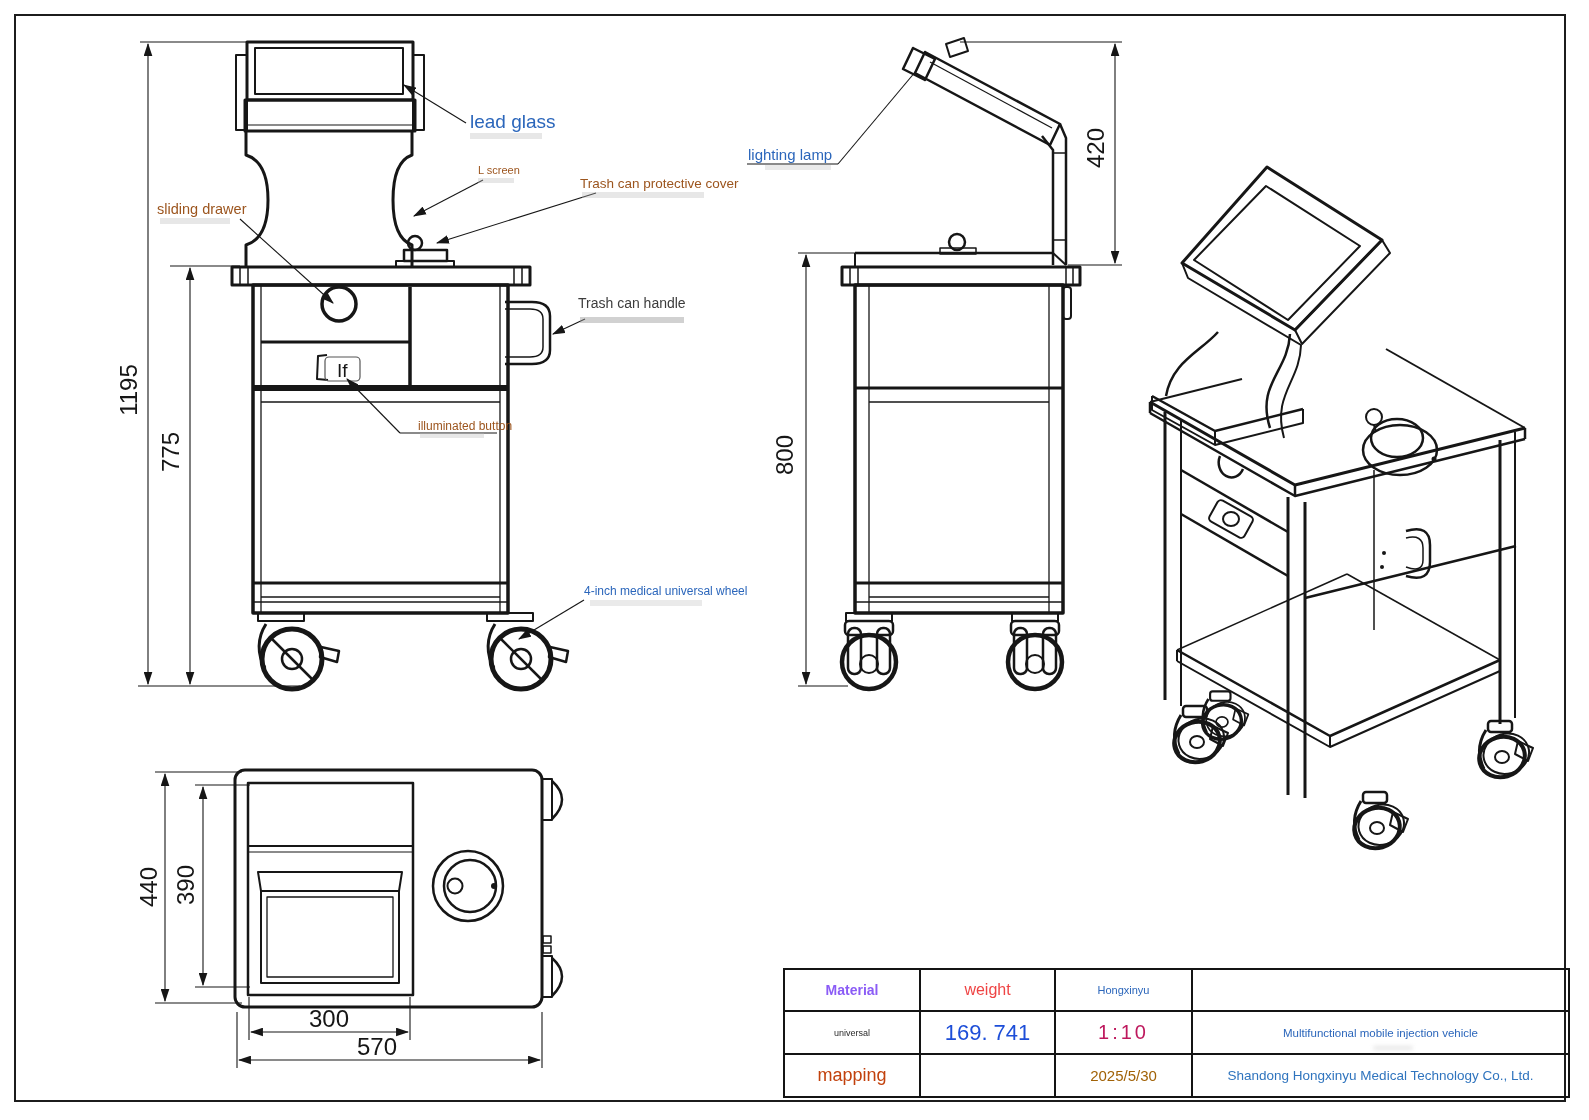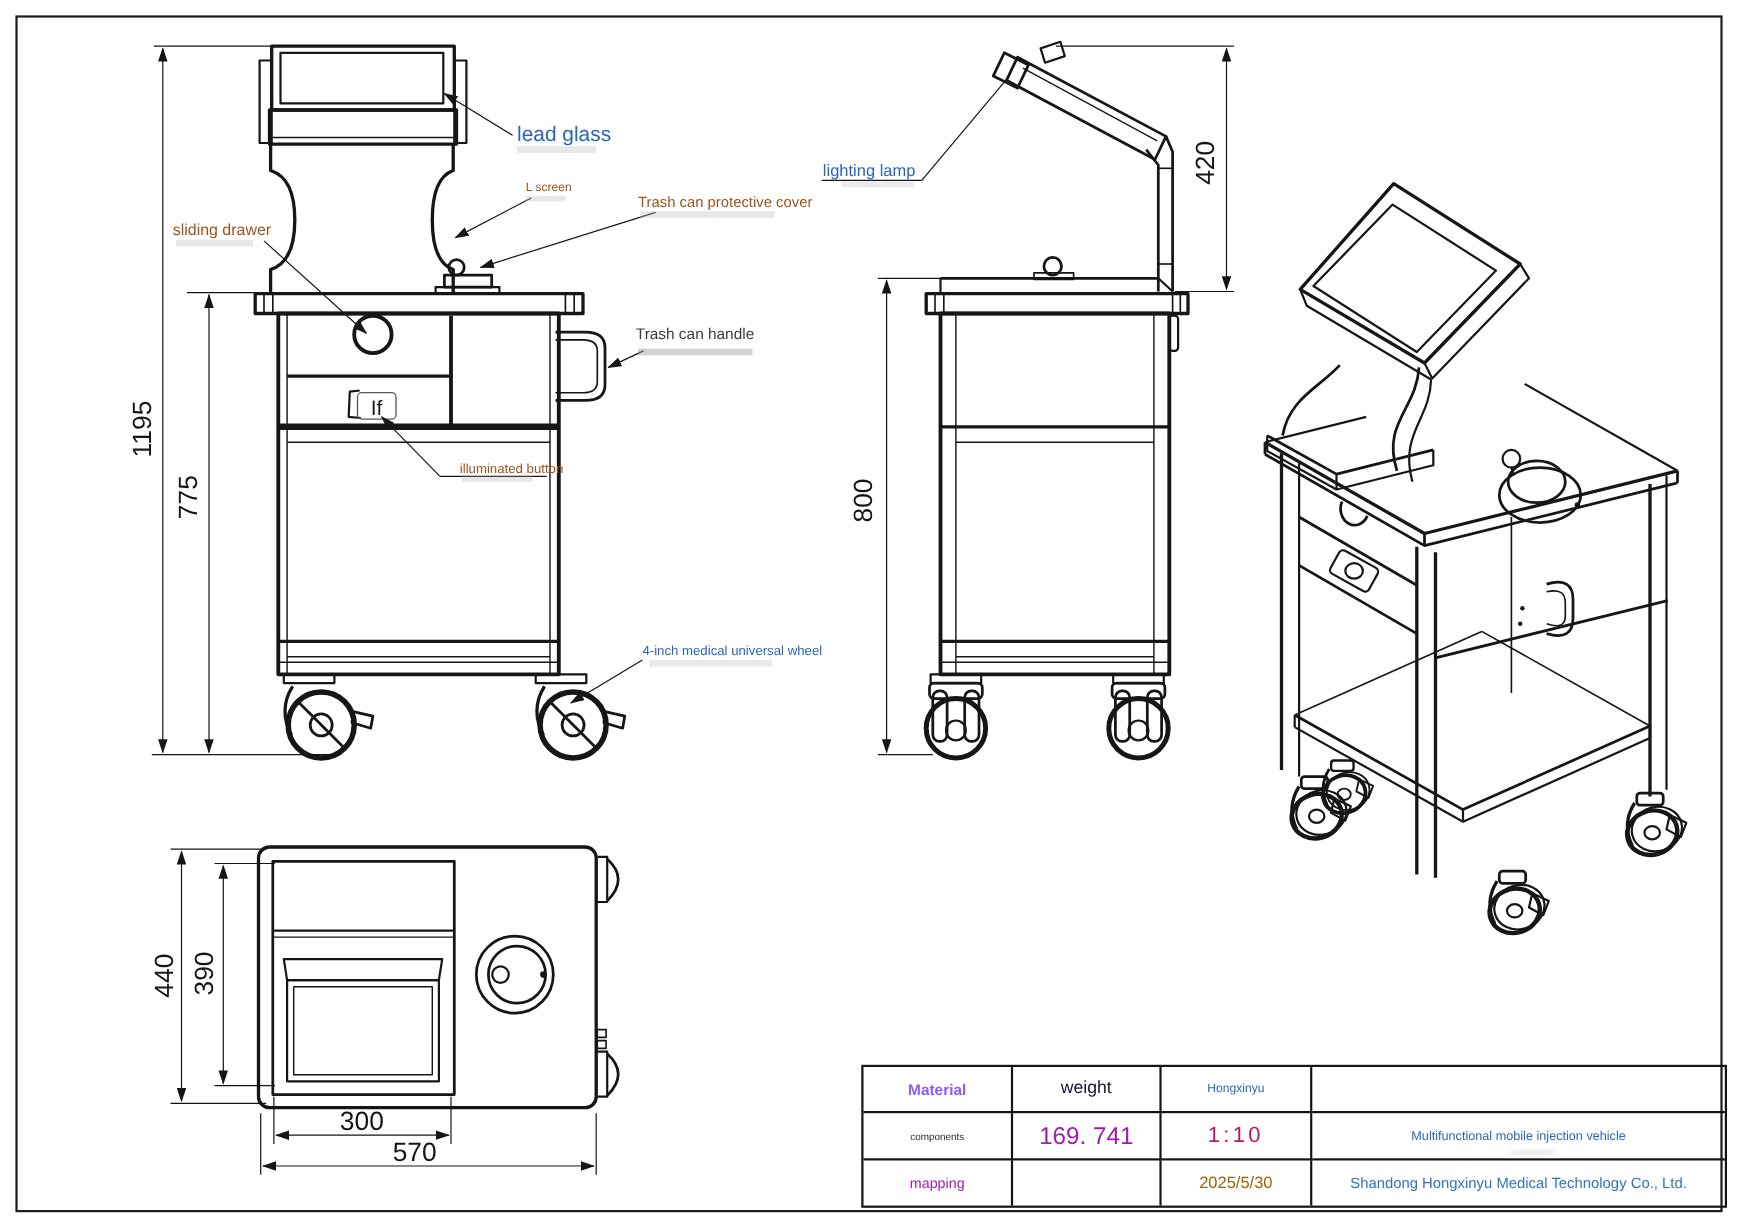--- a/index.html
+++ b/index.html
@@ -14,27 +14,27 @@
   .lbldark{fill:#3c3c3c;}
   
   .tblock{position:absolute;left:783px;top:968px;width:787px;height:130px;
           box-sizing:border-box;border:2.5px solid #141414;display:grid;
           grid-template-columns:136px 135px 137px 1fr;grid-template-rows:42px 43px 1fr;}
   .tcell{box-sizing:border-box;border-right:2px solid #141414;border-bottom:2px solid #141414;
          display:flex;align-items:center;justify-content:center;text-align:center;position:relative;}
   .tcell.lastcol{border-right:none;}
   .tcell.lastrow{border-bottom:none;}
   .t-material{color:#8b5cf6;font-size:14px;font-weight:bold;}
-  .t-weightlbl{color:#0f172a;font-size:16px;font-weight:500;}
+  .t-weightlbl{color:#ef4444;font-size:16px;font-weight:500;}
   .t-proplbl{color:#2b66bb;font-size:11px;}
   .t-components{color:#2a2a2a;font-size:9px;}
-  .t-weightval{color:#a21caf;font-size:22px;}
+  .t-weightval{color:#1d4ed8;font-size:22px;}
   .t-propval{color:#be185d;font-size:20px;letter-spacing:3px;}
   .t-product{color:#2b66bb;font-size:11.5px;}
-  .t-mapping{color:#a21caf;font-size:13px;}
+  .t-mapping{color:#c2410c;font-size:18px;}
   .t-date{color:#a16207;font-size:15px;}
   .t-company{color:#2f74be;font-size:13.5px;justify-content:center;}
   .smear{position:absolute;background:#b9b9b9;opacity:.35;filter:blur(2px);border-radius:3px;}
 </style>
 </head>
 <body>
 
 <div class="sheet">
   <div class="frame"></div>
 
@@ -346,21 +346,21 @@
     </div>
     <div class="tcell t-weightlbl">
       <span>weight</span>
     </div>
     <div class="tcell t-proplbl">
       <span>Hongxinyu</span>
     </div>
     <div class="tcell lastcol"></div>
 
     <div class="tcell t-components">
-      <span>components</span>
+      <span>universal</span>
     </div>
     <div class="tcell t-weightval">
       <span>169. 741</span>
     </div>
     <div class="tcell t-propval">
       <span>1:10</span>
     </div>
     <div class="tcell lastcol t-product">
       <span>Multifunctional mobile injection vehicle</span>
       <div class="smear" style="left:48%;top:34px;width:40px;height:4px;"></div>

